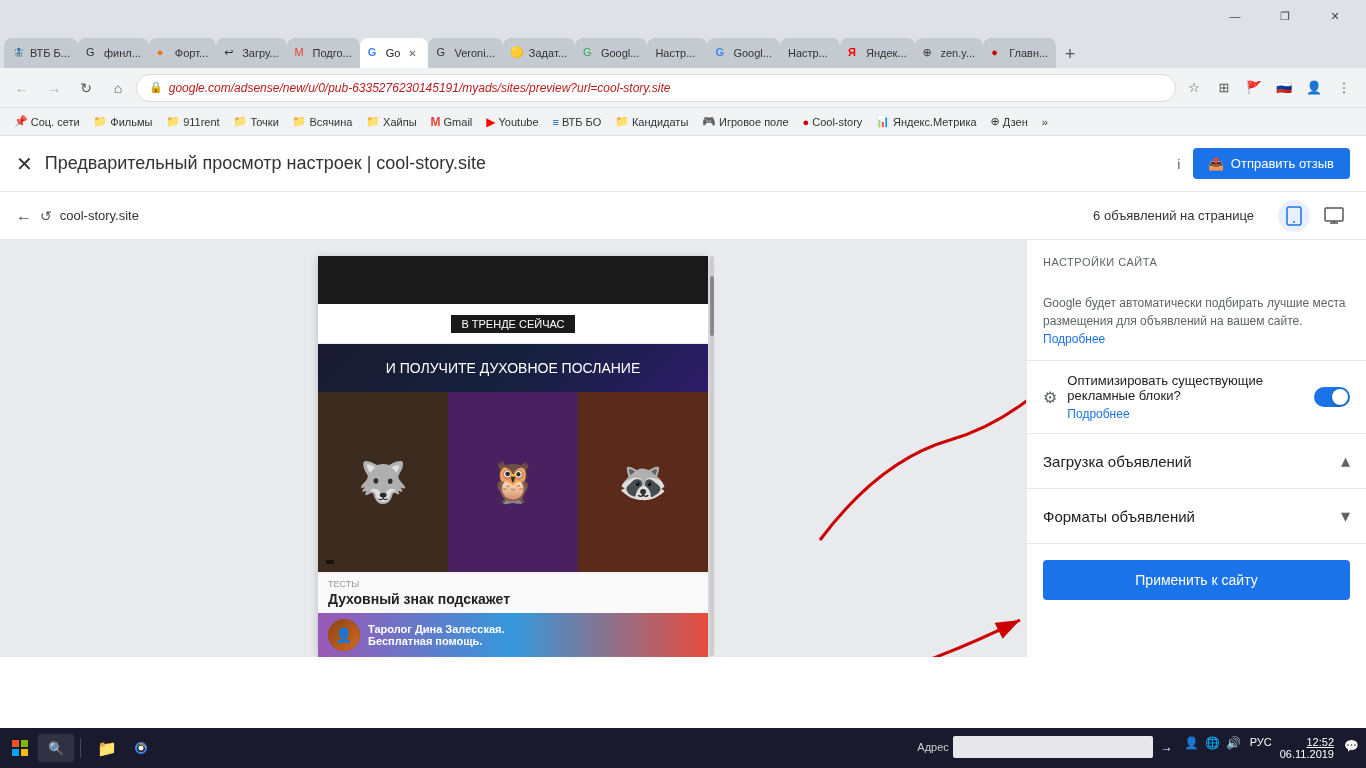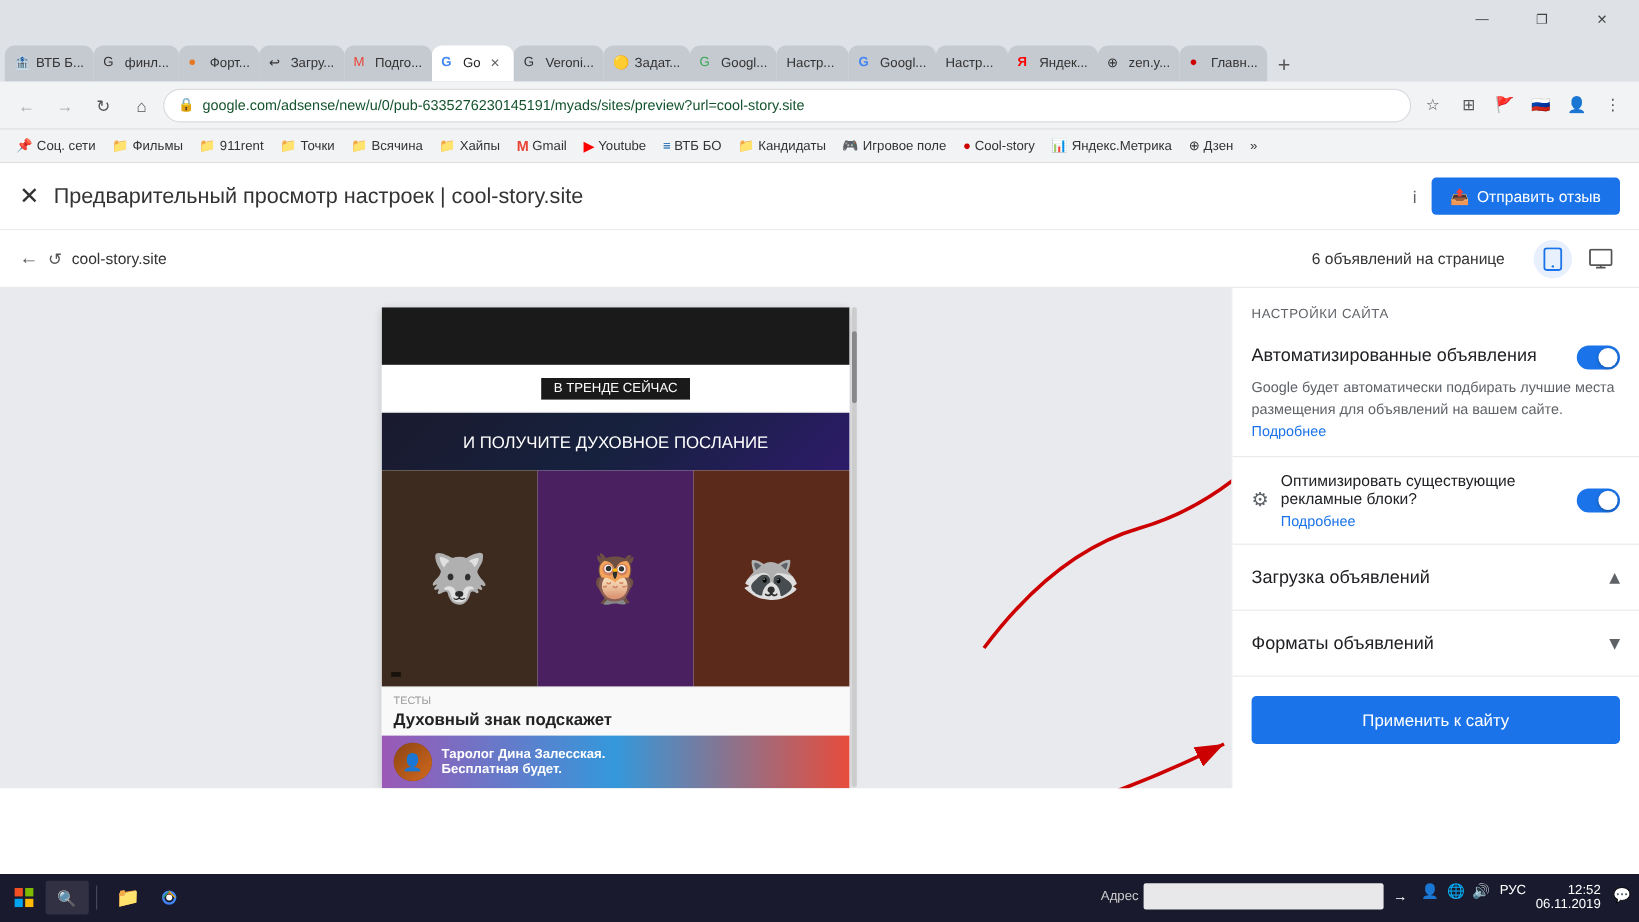--- a/index.html
+++ b/index.html
@@ -75,21 +75,21 @@
       border: 1px solid #dadce0;
       border-radius: 14px;
       padding: 0 12px;
       font-size: 12px;
       color: #333;
       display: flex;
       align-items: center;
       gap: 6px;
     }
     .address-input .lock-icon { color: #5f6368; font-size: 11px; }
-    .address-text { font-size: 12px; color: #14532d; }
+    .address-text { font-size: 12px; color: #b91c1c; font-style: italic; }
     .toolbar-icons { display: flex; gap: 2px; }
     .toolbar-icon { width: 28px; height: 28px; display: flex; align-items: center; justify-content: center; border-radius: 50%; cursor: pointer; color: #555; font-size: 13px; }
 
     
     .bookmarks-bar {
       background: #f1f3f4;
       display: flex;
       align-items: center;
       height: 28px;
       padding: 0 8px;
@@ -362,21 +362,21 @@
       align-items: center;
       padding: 0 4px;
       gap: 2px;
       z-index: 100;
     }
     .taskbar-search { display: flex; align-items: center; background: rgba(255,255,255,0.1); border-radius: 2px; height: 28px; width: 36px; justify-content: center; cursor: pointer; }
     .taskbar-icon { width: 32px; height: 32px; display: flex; align-items: center; justify-content: center; cursor: pointer; border-radius: 4px; }
     .taskbar-pinned { display: flex; gap: 2px; margin-left: 4px; }
     .taskbar-divider { width: 1px; height: 20px; background: rgba(255,255,255,0.2); margin: 0 4px; }
     .taskbar-time { text-align: right; }
-    .taskbar-time-val { font-size: 11px; color: #fff; display: block; }
+    .taskbar-time-val { font-size: 11px; color: #fff; display: block; text-decoration: underline; }
     .taskbar-date-val { font-size: 11px; color: #fff; display: block; }
     .taskbar-lang { font-size: 11px; color: #fff; }
     .taskbar-sys-icons { display: flex; gap: 6px; align-items: center; }
     .taskbar-sys-icon { font-size: 12px; color: #fff; cursor: pointer; }
 
     
     .taskbar-address { display: flex; align-items: center; gap: 4px; }
     .taskbar-address-label { font-size: 11px; color: #ccc; }
     .taskbar-address-input {
       background: rgba(255,255,255,0.9);
@@ -651,21 +651,21 @@
           <div style="font-size:9px; color:#999; text-transform:uppercase;">ТЕСТЫ</div>
           <div style="font-size:14px; font-weight:bold; color:#222; margin-top:2px;">Духовный знак подскажет</div>
         </div>
 
         <div class="site-footer-ad">
           <div class="ad-avatar">
             <div style="width:32px;height:32px;background:linear-gradient(135deg,#8B4513,#D2691E);border-radius:50%;display:flex;align-items:center;justify-content:center;font-size:14px;">👤</div>
           </div>
           <div class="ad-text">
             <div>Таролог Дина Залесская.</div>
-            <div>Бесплатная будет.</div>
+            <div>Бесплатная помощь.</div>
           </div>
         </div>
       </div>
 
       <div class="preview-scrollbar">
         <div class="preview-scrollbar-thumb"></div>
       </div>
 
       <svg class="arrow-svg" style="left:800px;top:20px;width:300px;height:300px;" viewBox="0 0 300 300">
         <path d="M 20 280 Q 80 200 150 180 Q 220 160 280 90" stroke="#cc0000" stroke-width="3" fill="none" marker-end="url(#arrowhead1)"></path>
@@ -692,24 +692,20 @@
             <polygon points="0 0, 8 3, 0 6" fill="#cc0000"></polygon>
           </marker>
         </defs>
       </svg>
     </div>
 
     <div class="settings-pane">
       <div class="settings-section-title">НАСТРОЙКИ САЙТА</div>
 
       <div class="settings-item">
-        <div class="settings-row">
-          <span class="settings-label">Автоматизированные объявления</span>
-          <div class="toggle"></div>
-        </div>
         <div class="settings-desc">
           <span>Google будет автоматически подбирать лучшие места размещения для объявлений на вашем сайте.</span>
           <a class="settings-link">Подробнее</a>
         </div>
       </div>
 
       <div class="settings-subitem">
         <span class="gear-icon">⚙</span>
         <div class="subitem-content">
           <div class="subitem-label">Оптимизировать существующие рекламные блоки?</div>

